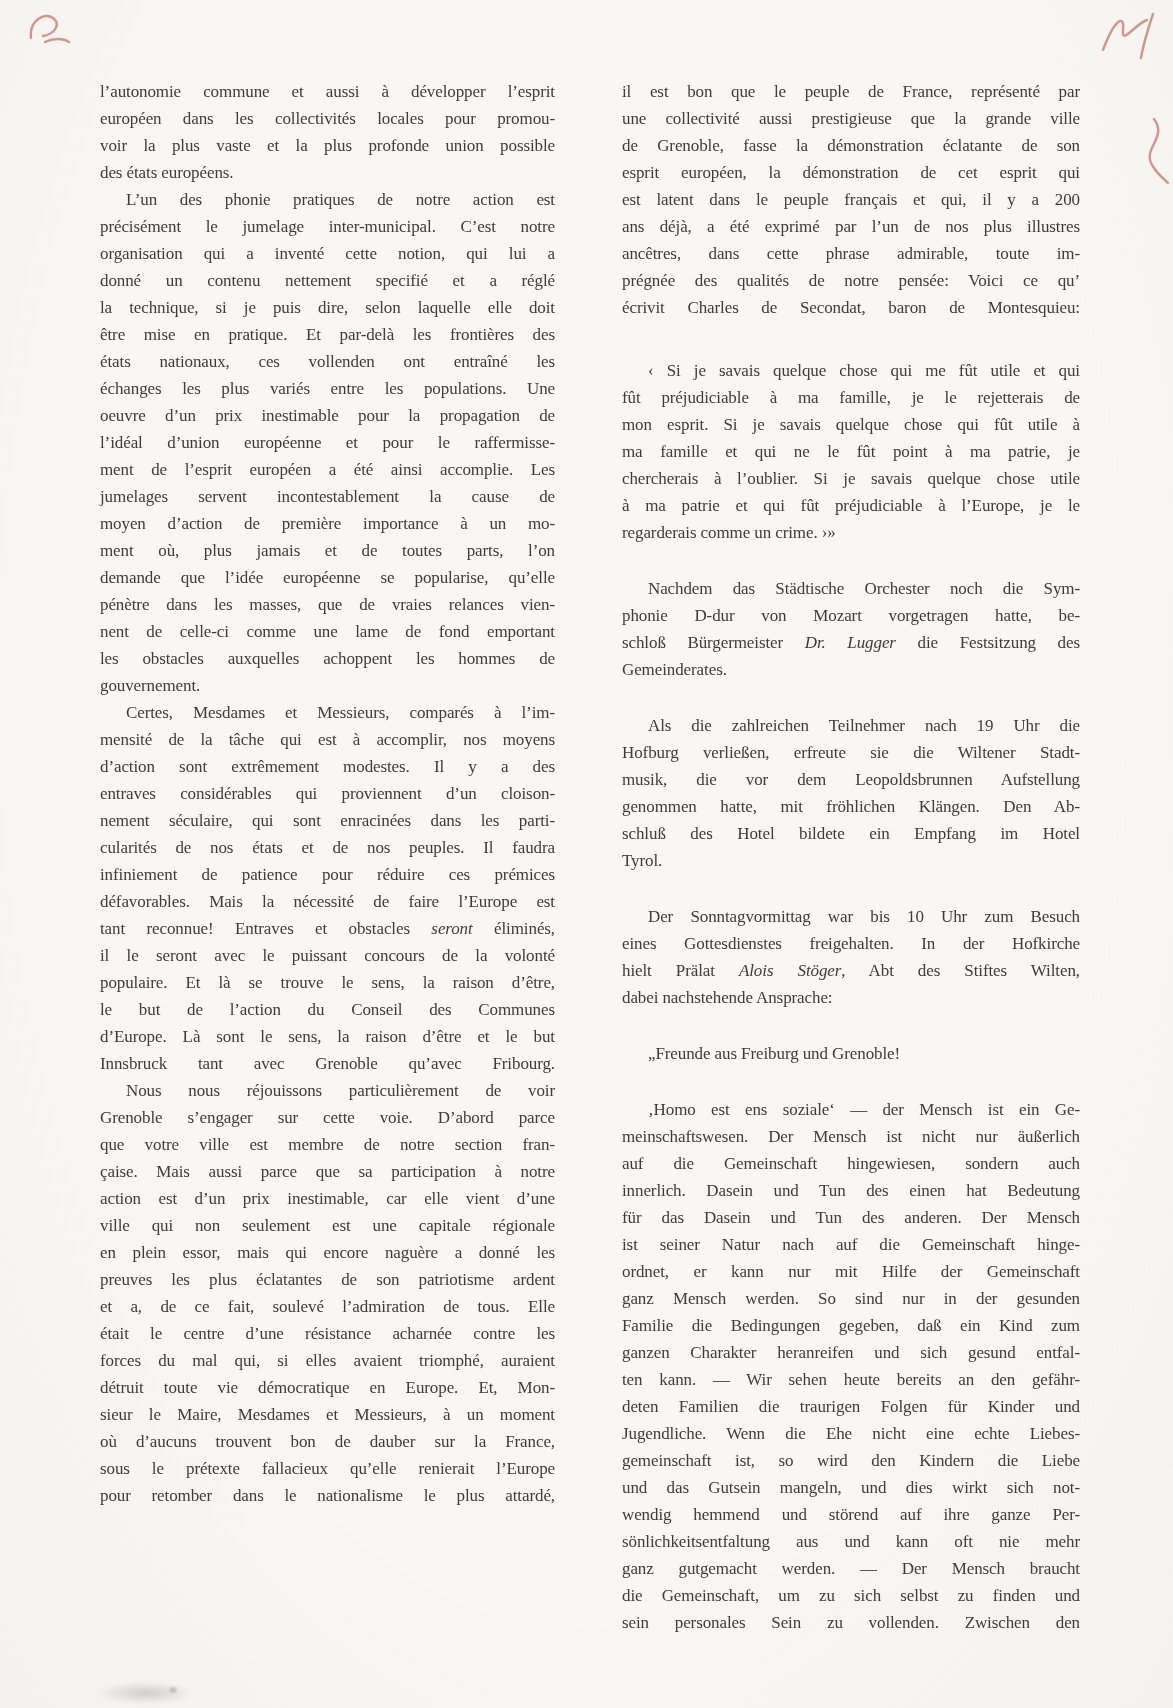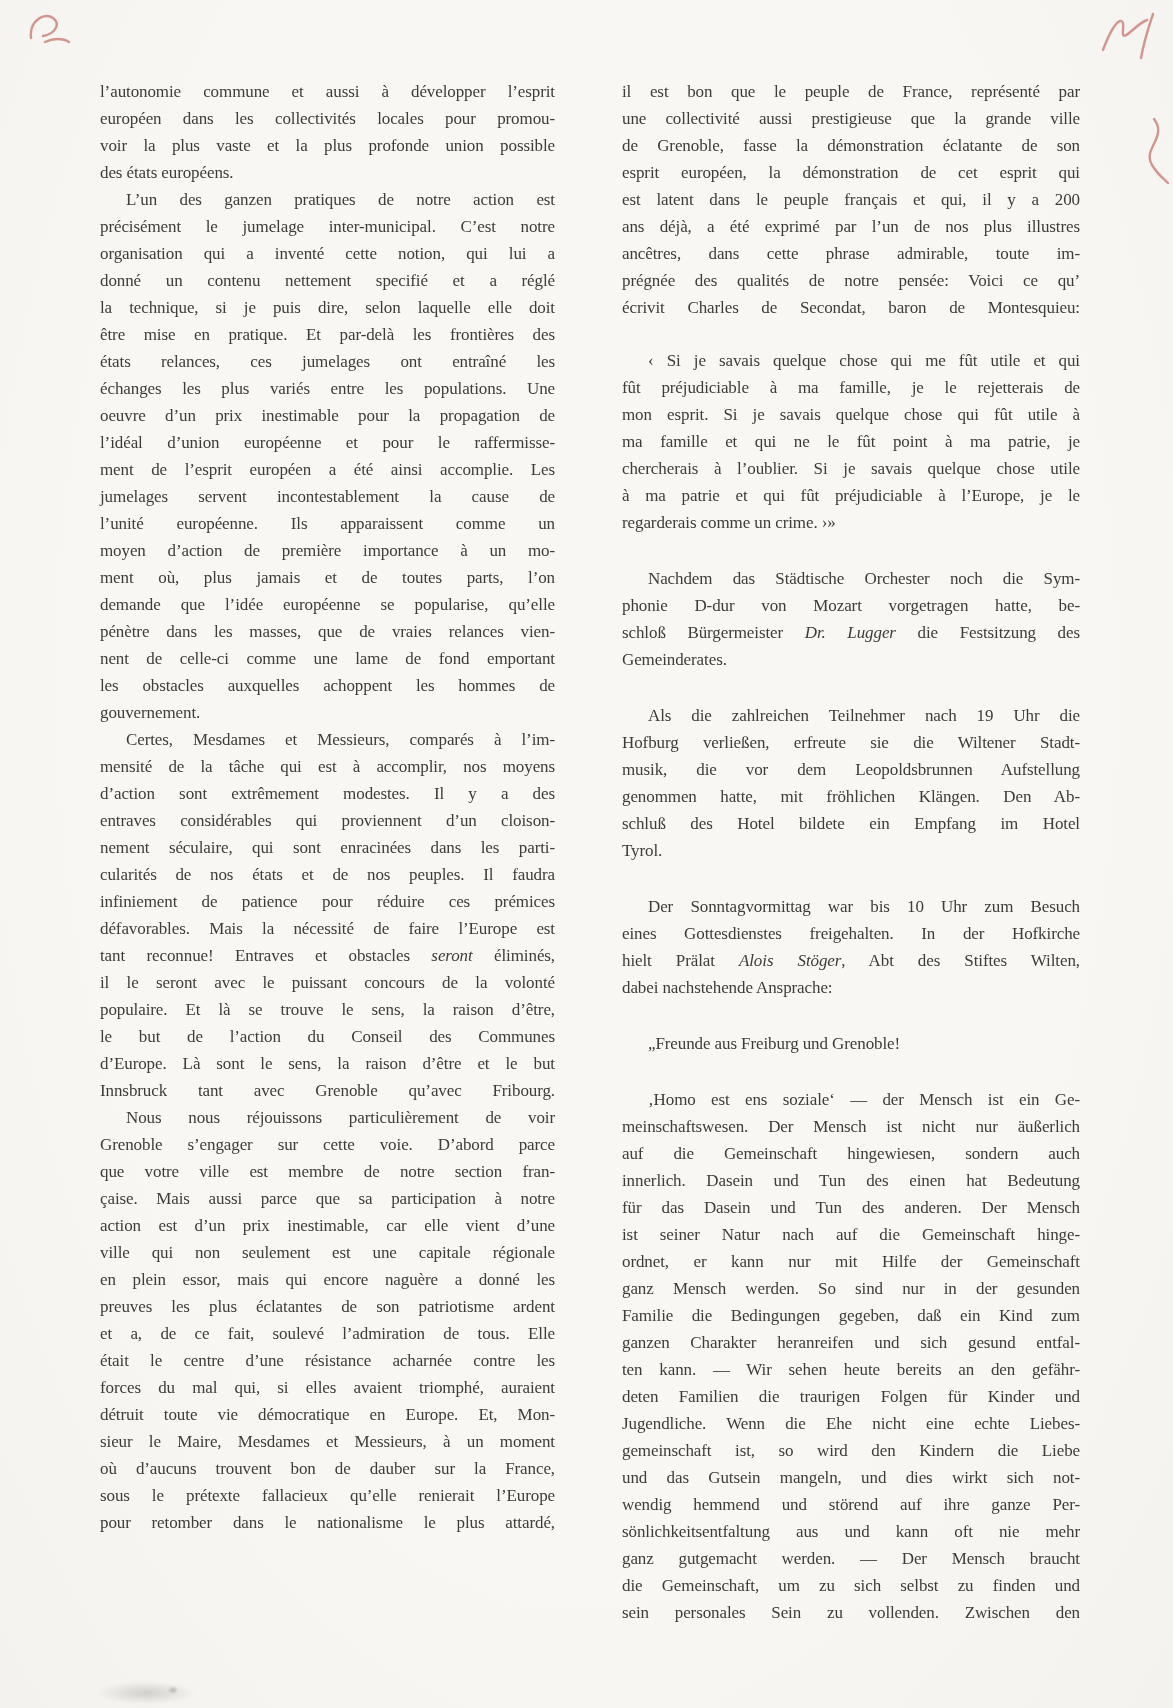--- a/index.html
+++ b/index.html
@@ -20,21 +20,21 @@
     font-size:17px;
     line-height:27px;
     letter-spacing:-0.1px;
     text-align:justify;
     text-align-last:justify;
     white-space:normal;
   }
   .line.last{text-align-last:left;}
   .line.indent{text-indent:26px;}
   .para.gap-sm{margin-top:29px;}
-  .para.gap-lg{margin-top:26px;}
+  .para.gap-lg{margin-top:36px;}
   em{font-style:italic;}
   .pen{position:absolute;opacity:.5;}
   .pen path{fill:none;stroke-width:2.4;stroke-linecap:round;stroke-linejoin:round;}
   .smudge{
     position:absolute;left:98px;top:1682px;width:96px;height:22px;
     background:radial-gradient(ellipse at 50% 50%, rgba(110,110,105,0.28), rgba(110,110,105,0) 72%);
     filter:blur(1.5px);
   }
   .smudge-dot{
     position:absolute;left:168px;top:1686px;width:10px;height:8px;
@@ -64,33 +64,32 @@
 
   <div class="text-block">
     <div class="col left" id="col-left">
         <div class="para">
           <div class="line">l’autonomie commune et aussi à développer l’esprit</div>
           <div class="line">européen dans les collectivités locales pour promou-</div>
           <div class="line">voir la plus vaste et la plus profonde union possible</div>
           <div class="line last">des états européens.</div>
         </div>
         <div class="para">
-          <div class="line indent">L’un des ganzen pratiques de notre action est</div>
+          <div class="line indent">L’un des phonie pratiques de notre action est</div>
           <div class="line">précisément le jumelage inter-municipal. C’est notre</div>
           <div class="line">organisation qui a inventé cette notion, qui lui a</div>
           <div class="line">donné un contenu nettement specifié et a réglé</div>
           <div class="line">la technique, si je puis dire, selon laquelle elle doit</div>
           <div class="line">être mise en pratique. Et par-delà les frontières des</div>
-          <div class="line">états relances, ces jumelages ont entraîné les</div>
+          <div class="line">états nationaux, ces vollenden ont entraîné les</div>
           <div class="line">échanges les plus variés entre les populations. Une</div>
           <div class="line">oeuvre d’un prix inestimable pour la propagation de</div>
           <div class="line">l’idéal d’union européenne et pour le raffermisse-</div>
           <div class="line">ment de l’esprit européen a été ainsi accomplie. Les</div>
           <div class="line">jumelages servent incontestablement la cause de</div>
-          <div class="line">l’unité européenne. Ils apparaissent comme un</div>
           <div class="line">moyen d’action de première importance à un mo-</div>
           <div class="line">ment où, plus jamais et de toutes parts, l’on</div>
           <div class="line">demande que l’idée européenne se popularise, qu’elle</div>
           <div class="line">pénètre dans les masses, que de vraies relances vien-</div>
           <div class="line">nent de celle-ci comme une lame de fond emportant</div>
           <div class="line">les obstacles auxquelles achoppent les hommes de</div>
           <div class="line last">gouvernement.</div>
         </div>
         <div class="para">
           <div class="line indent">Certes, Mesdames et Messieurs, comparés à l’im-</div>

